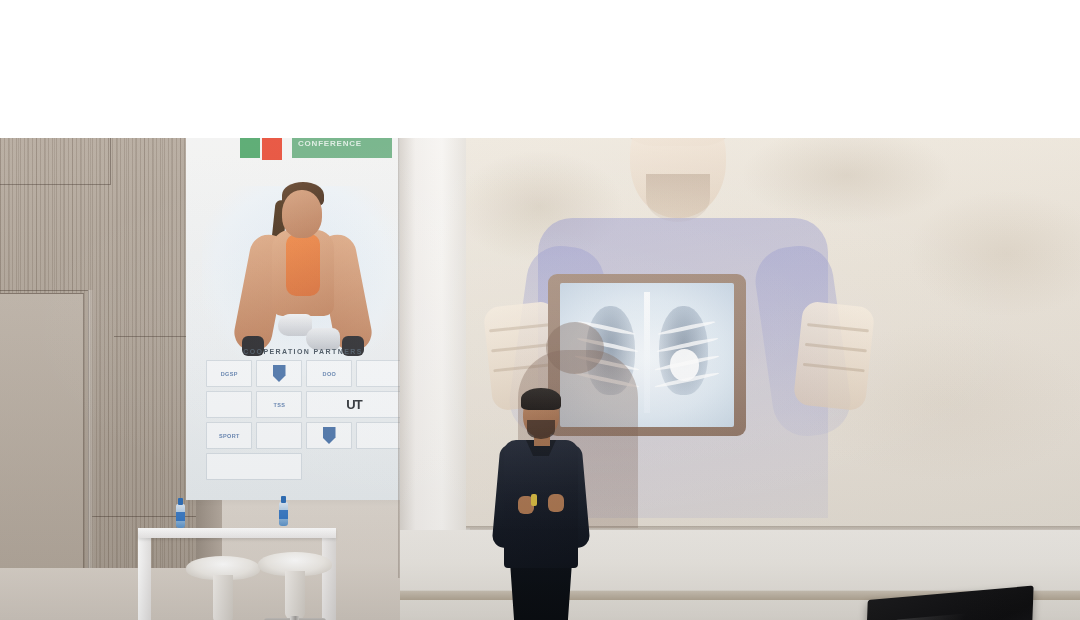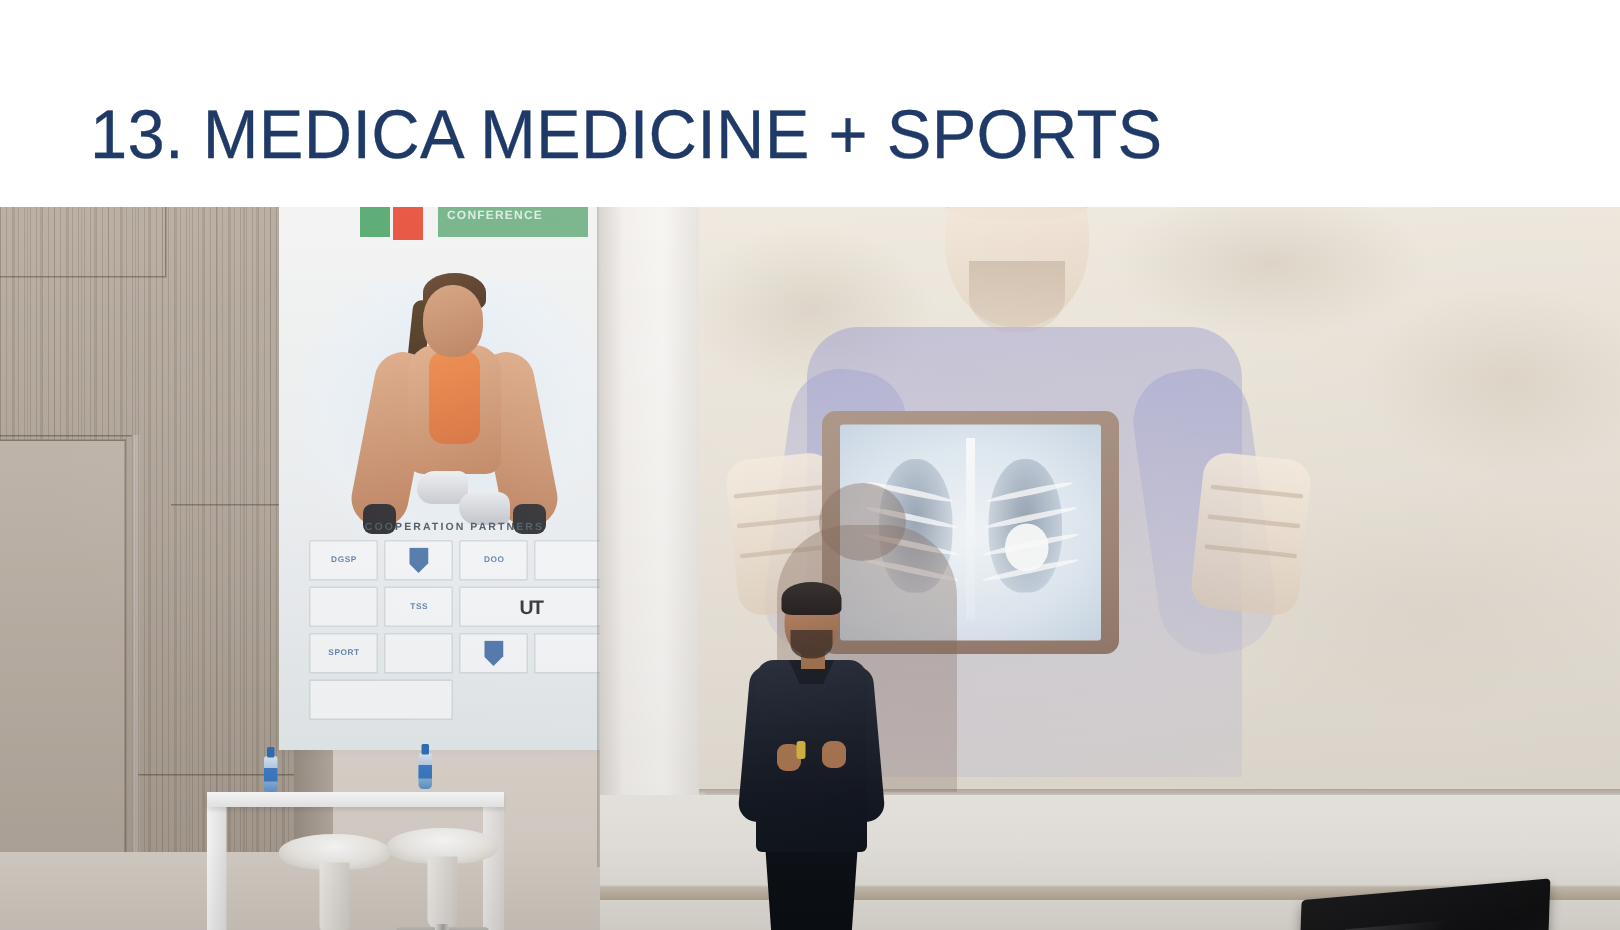--- a/index.html
+++ b/index.html
@@ -399,26 +399,20 @@
     background:
       radial-gradient(ellipse 70% 60% at 50% 40%, rgba(255,255,255,.10), rgba(0,0,0,0) 70%),
       linear-gradient(180deg, rgba(255,255,255,.04) 0%, rgba(0,0,0,.05) 88%, rgba(0,0,0,.10) 100%);
   }
 </style>
 </head>
 <body>
 
 <div class="page">
 
-  <header class="header">
-    <h1 class="title">
-      <span class="title-line">13. MEDICA MEDICINE + SPORTS</span>
-      <span class="title-line">CONFERENCE</span>
-    </h1>
-  </header>
 
   <figure class="photo">
 
     <div class="wall-base"></div>
 
     <div class="wood-wall">
       <div class="wood-seam" style="left:0;top:46px;width:110px;height:1px;"></div>
       <div class="wood-seam" style="left:110px;top:0;width:1px;height:47px;"></div>
       <div class="wood-seam" style="left:0;top:152px;width:88px;height:1px;"></div>
       <div class="wood-seam" style="left:88px;top:152px;width:1px;height:278px;"></div>

